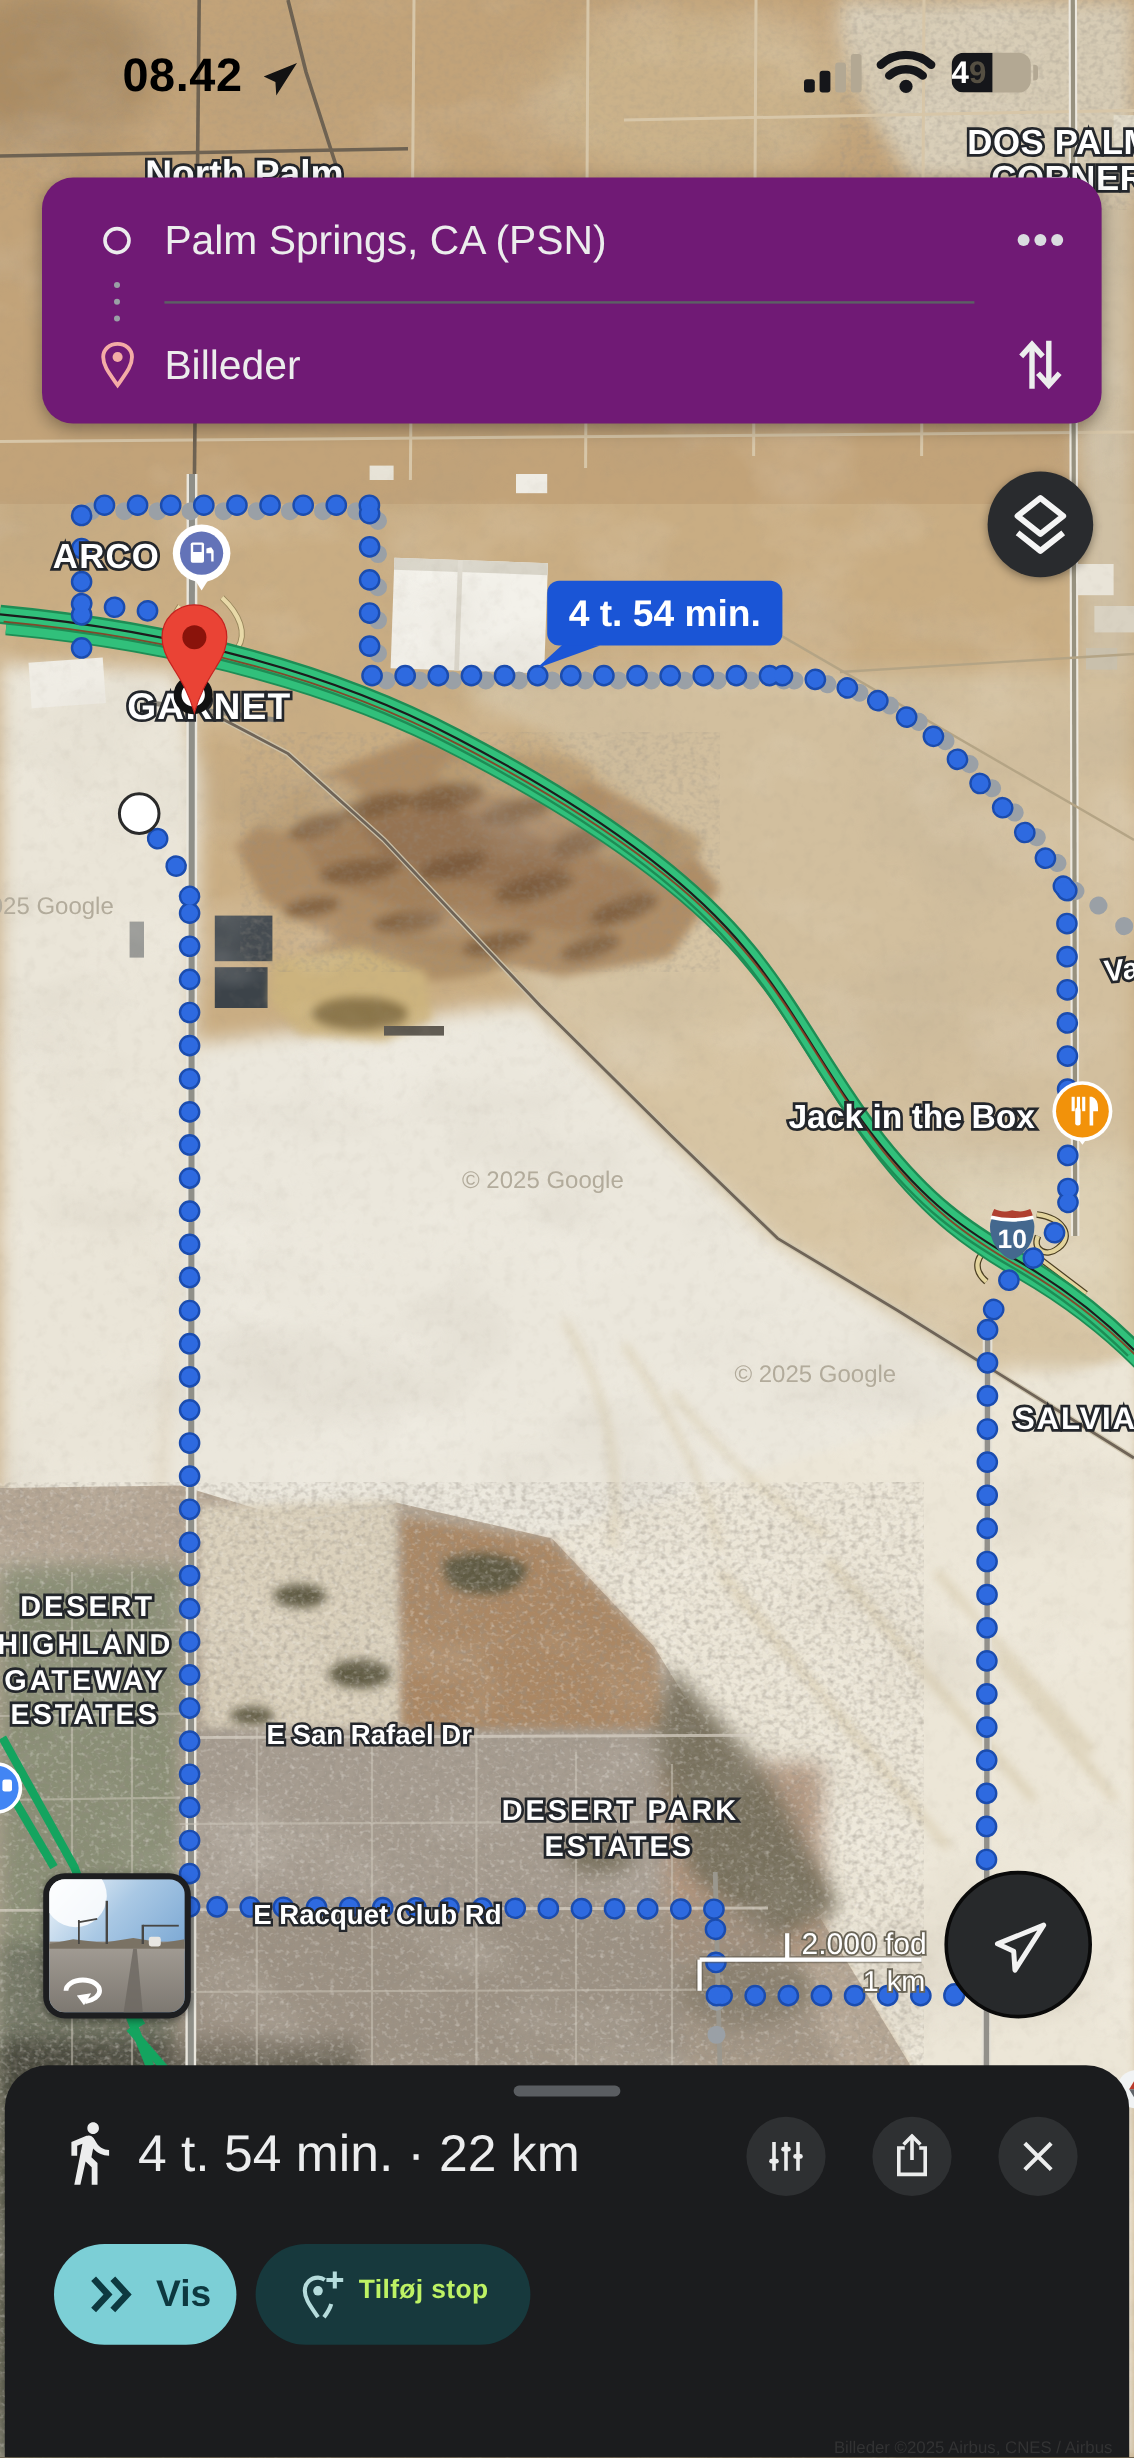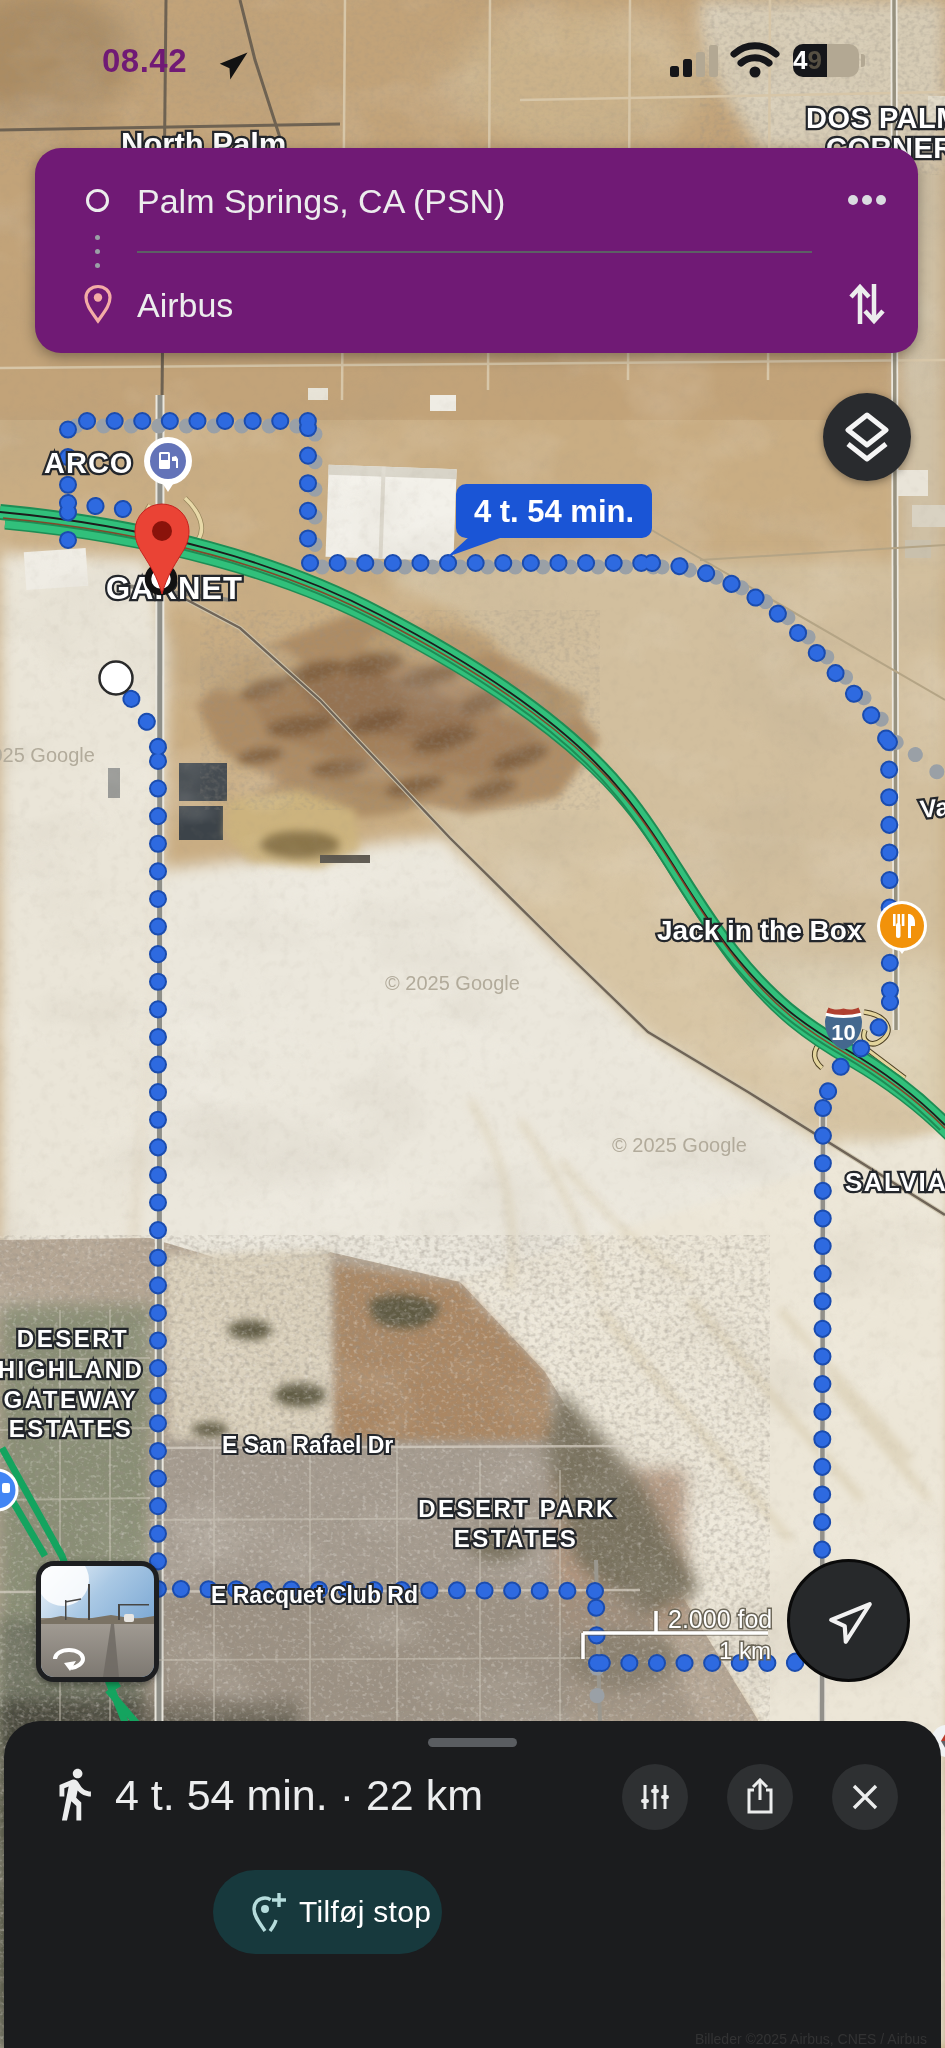--- a/index.html
+++ b/index.html
@@ -427,21 +427,21 @@
   <g>
     <path d="M470,536 L447,557 L500,538 Z" fill="#1a55d6"></path>
     <rect x="456" y="484" width="196" height="54" rx="10" fill="#1a55d6"></rect>
     <text x="554" y="522" font-family="Liberation Sans,sans-serif" font-size="31" font-weight="bold" fill="#ffffff" text-anchor="middle">4 t. 54 min.</text>
   </g>
 </g>
 </svg>
 
 <div id="statusbar" class="abs" style="left:0;top:0;width:945px;height:100px">
 
-  <div class="abs" style="left:102px;top:42px;font-size:33px;font-weight:bold;color:#701a75;letter-spacing:0.5px">08.42</div>
+  <div class="abs" style="left:102px;top:42px;font-size:39px;font-weight:bold;color:#000000;letter-spacing:0.5px">08.42</div>
 
   <svg class="abs" style="left:216px;top:48px" width="36" height="36" viewBox="0 0 24 24">
     <path d="M21 3 L9.5 21 L9 13.5 L2.5 10.5 Z" fill="#121212"></path>
   </svg>
 
   <svg class="abs" style="left:668px;top:40px" width="56" height="40" viewBox="0 0 56 40">
     <rect x="2" y="26" width="9" height="11" rx="2.5" fill="#15161a"></rect>
     <rect x="15" y="19" width="9" height="18" rx="2.5" fill="#15161a"></rect>
     <rect x="28" y="12" width="9" height="25" rx="2.5" fill="#b3a893"></rect>
     <rect x="41" y="5" width="9" height="32" rx="2.5" fill="#b3a893"></rect>
@@ -474,21 +474,21 @@
   <div class="abs" style="left:60px;top:101px;width:5px;height:5px;border-radius:50%;background:#9aa0a6"></div>
   <div class="abs" style="left:60px;top:115px;width:5px;height:5px;border-radius:50%;background:#9aa0a6"></div>
 
   <div class="abs" style="left:102px;top:103px;width:675px;height:2px;background:#5c6064"></div>
 
   <svg class="abs" style="left:47px;top:136px" width="32" height="40" viewBox="0 0 32 40">
     <path d="M16 37 C9 27 4 21 4 13.5 C4 7 9.4 2.5 16 2.5 C22.6 2.5 28 7 28 13.5 C28 21 23 27 16 37 Z" fill="none" stroke="#f4aca6" stroke-width="3.2"></path>
     <circle cx="16" cy="13.5" r="4.2" fill="#f4aca6"></circle>
   </svg>
 
-  <div class="abs" style="left:102px;top:138px;font-size:34px;color:#eceded">Airbus</div>
+  <div class="abs" style="left:102px;top:138px;font-size:34px;color:#eceded">Billeder</div>
 
   <svg class="abs" style="left:810px;top:130px" width="44" height="52" viewBox="0 0 44 52">
     <g stroke="#eceded" stroke-width="4.5" fill="none">
       <path d="M15 46 L15 10"></path>
       <path d="M6 19 L15 9 L24 19"></path>
       <path d="M29 6 L29 42"></path>
       <path d="M20 33 L29 43 L38 33"></path>
     </g>
   </svg>
 </div>
@@ -570,26 +570,35 @@
       </g>
     </svg>
   </div>
 
   <div class="abs" style="left:828px;top:43px;width:66px;height:66px;border-radius:50%;background:#2e3032">
     <svg class="abs" style="left:19px;top:19px" width="28" height="28" viewBox="0 0 28 28">
       <path d="M3 3 L25 25 M25 3 L3 25" stroke="#eceded" stroke-width="3.4" fill="none"></path>
     </svg>
   </div>
 
+  <div class="abs" style="left:41px;top:149px;width:152px;height:84px;border-radius:42px;background:#7ccfd6">
+    <svg class="abs" style="left:29px;top:25px" width="42" height="34" viewBox="0 0 42 34">
+      <g stroke="#0d3940" stroke-width="5.5" fill="none">
+        <path d="M4 4 L16 17 L4 30"></path>
+        <path d="M20 4 L32 17 L20 30"></path>
+      </g>
+    </svg>
+    <div class="abs" style="left:85px;top:24px;font-size:31px;font-weight:bold;color:#0d3940">Vis</div>
+  </div>
 
   <div class="abs" style="right:14px;top:310px;font-size:14px;color:#454545;opacity:0.55;white-space:nowrap">Billeder ©2025 Airbus, CNES / Airbus</div>
 
   <div class="abs" style="left:209px;top:149px;width:229px;height:84px;border-radius:42px;background:#17393d">
     <svg class="abs" style="left:36px;top:21px" width="40" height="44" viewBox="0 0 40 44">
       <path d="M16 40 C10 31 5 25 5 18 C5 11.5 10 7 16 7 C18 7 20 7.6 21.6 8.8" fill="none" stroke="#b5dcdc" stroke-width="3.4"></path>
       <circle cx="16" cy="18" r="4" fill="#b5dcdc"></circle>
       <path d="M30 2 L30 16 M23 9 L37 9" stroke="#b5dcdc" stroke-width="3.4" fill="none"></path>
       <path d="M21 40 C24 36 26 33 27 29" fill="none" stroke="#b5dcdc" stroke-width="3.4"></path>
     </svg>
-    <div class="abs" style="left:86px;top:25px;font-size:30px;font-weight:normal;color:#ffffff;letter-spacing:0.3px;white-space:nowrap">Tilføj stop</div>
+    <div class="abs" style="left:86px;top:25px;font-size:22px;font-weight:bold;color:#bef264;letter-spacing:0.3px;white-space:nowrap">Tilføj stop</div>
   </div>
 </div>
 </div>
 
 </body></html>

